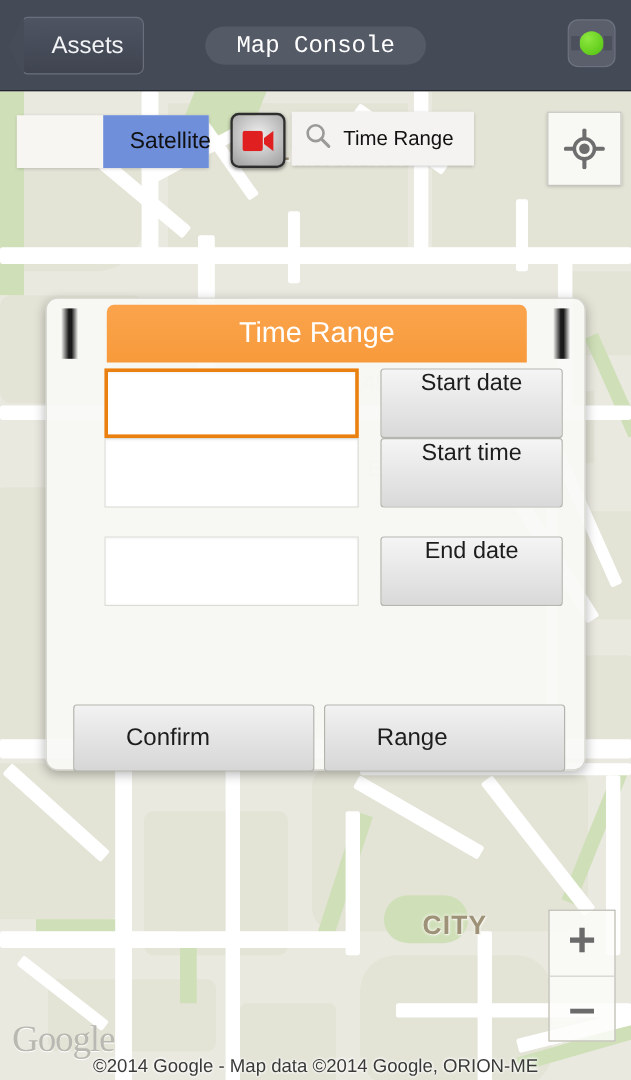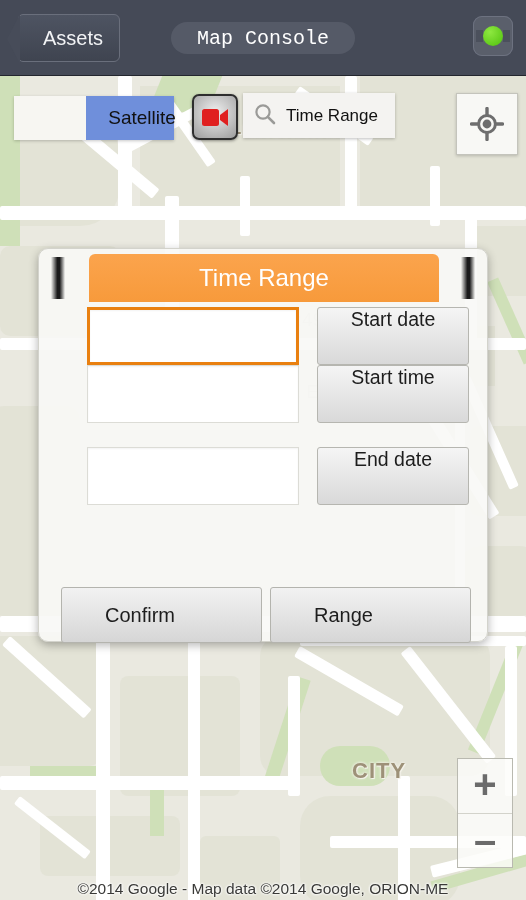--- a/index.html
+++ b/index.html
@@ -379,20 +379,21 @@
     <div id="bleed-text">
       <div>BMW 315</div>
       <div>2014-02-04 01:59:49</div>
       <div>Speed 0Km/h</div>
       <div>as-Suez Governorate, Egypt</div>
     </div>
 
     <div class="maplabel" style="left:212px;top:46px;font-size:17px;">EL-MASHAWIA</div>
     <div class="maplabel" style="left:352px;top:682px;font-size:22px;">CITY</div>
 
+    <div id="google-logo">Google</div>
     <div id="attribution">©2014 Google - Map data ©2014 Google, ORION-ME</div>
 
     <div id="zoom-ctrl">
       <div class="zbtn">
         <span>+</span>
       </div>
       <div class="zbtn">
         <span>–</span>
       </div>
     </div>

